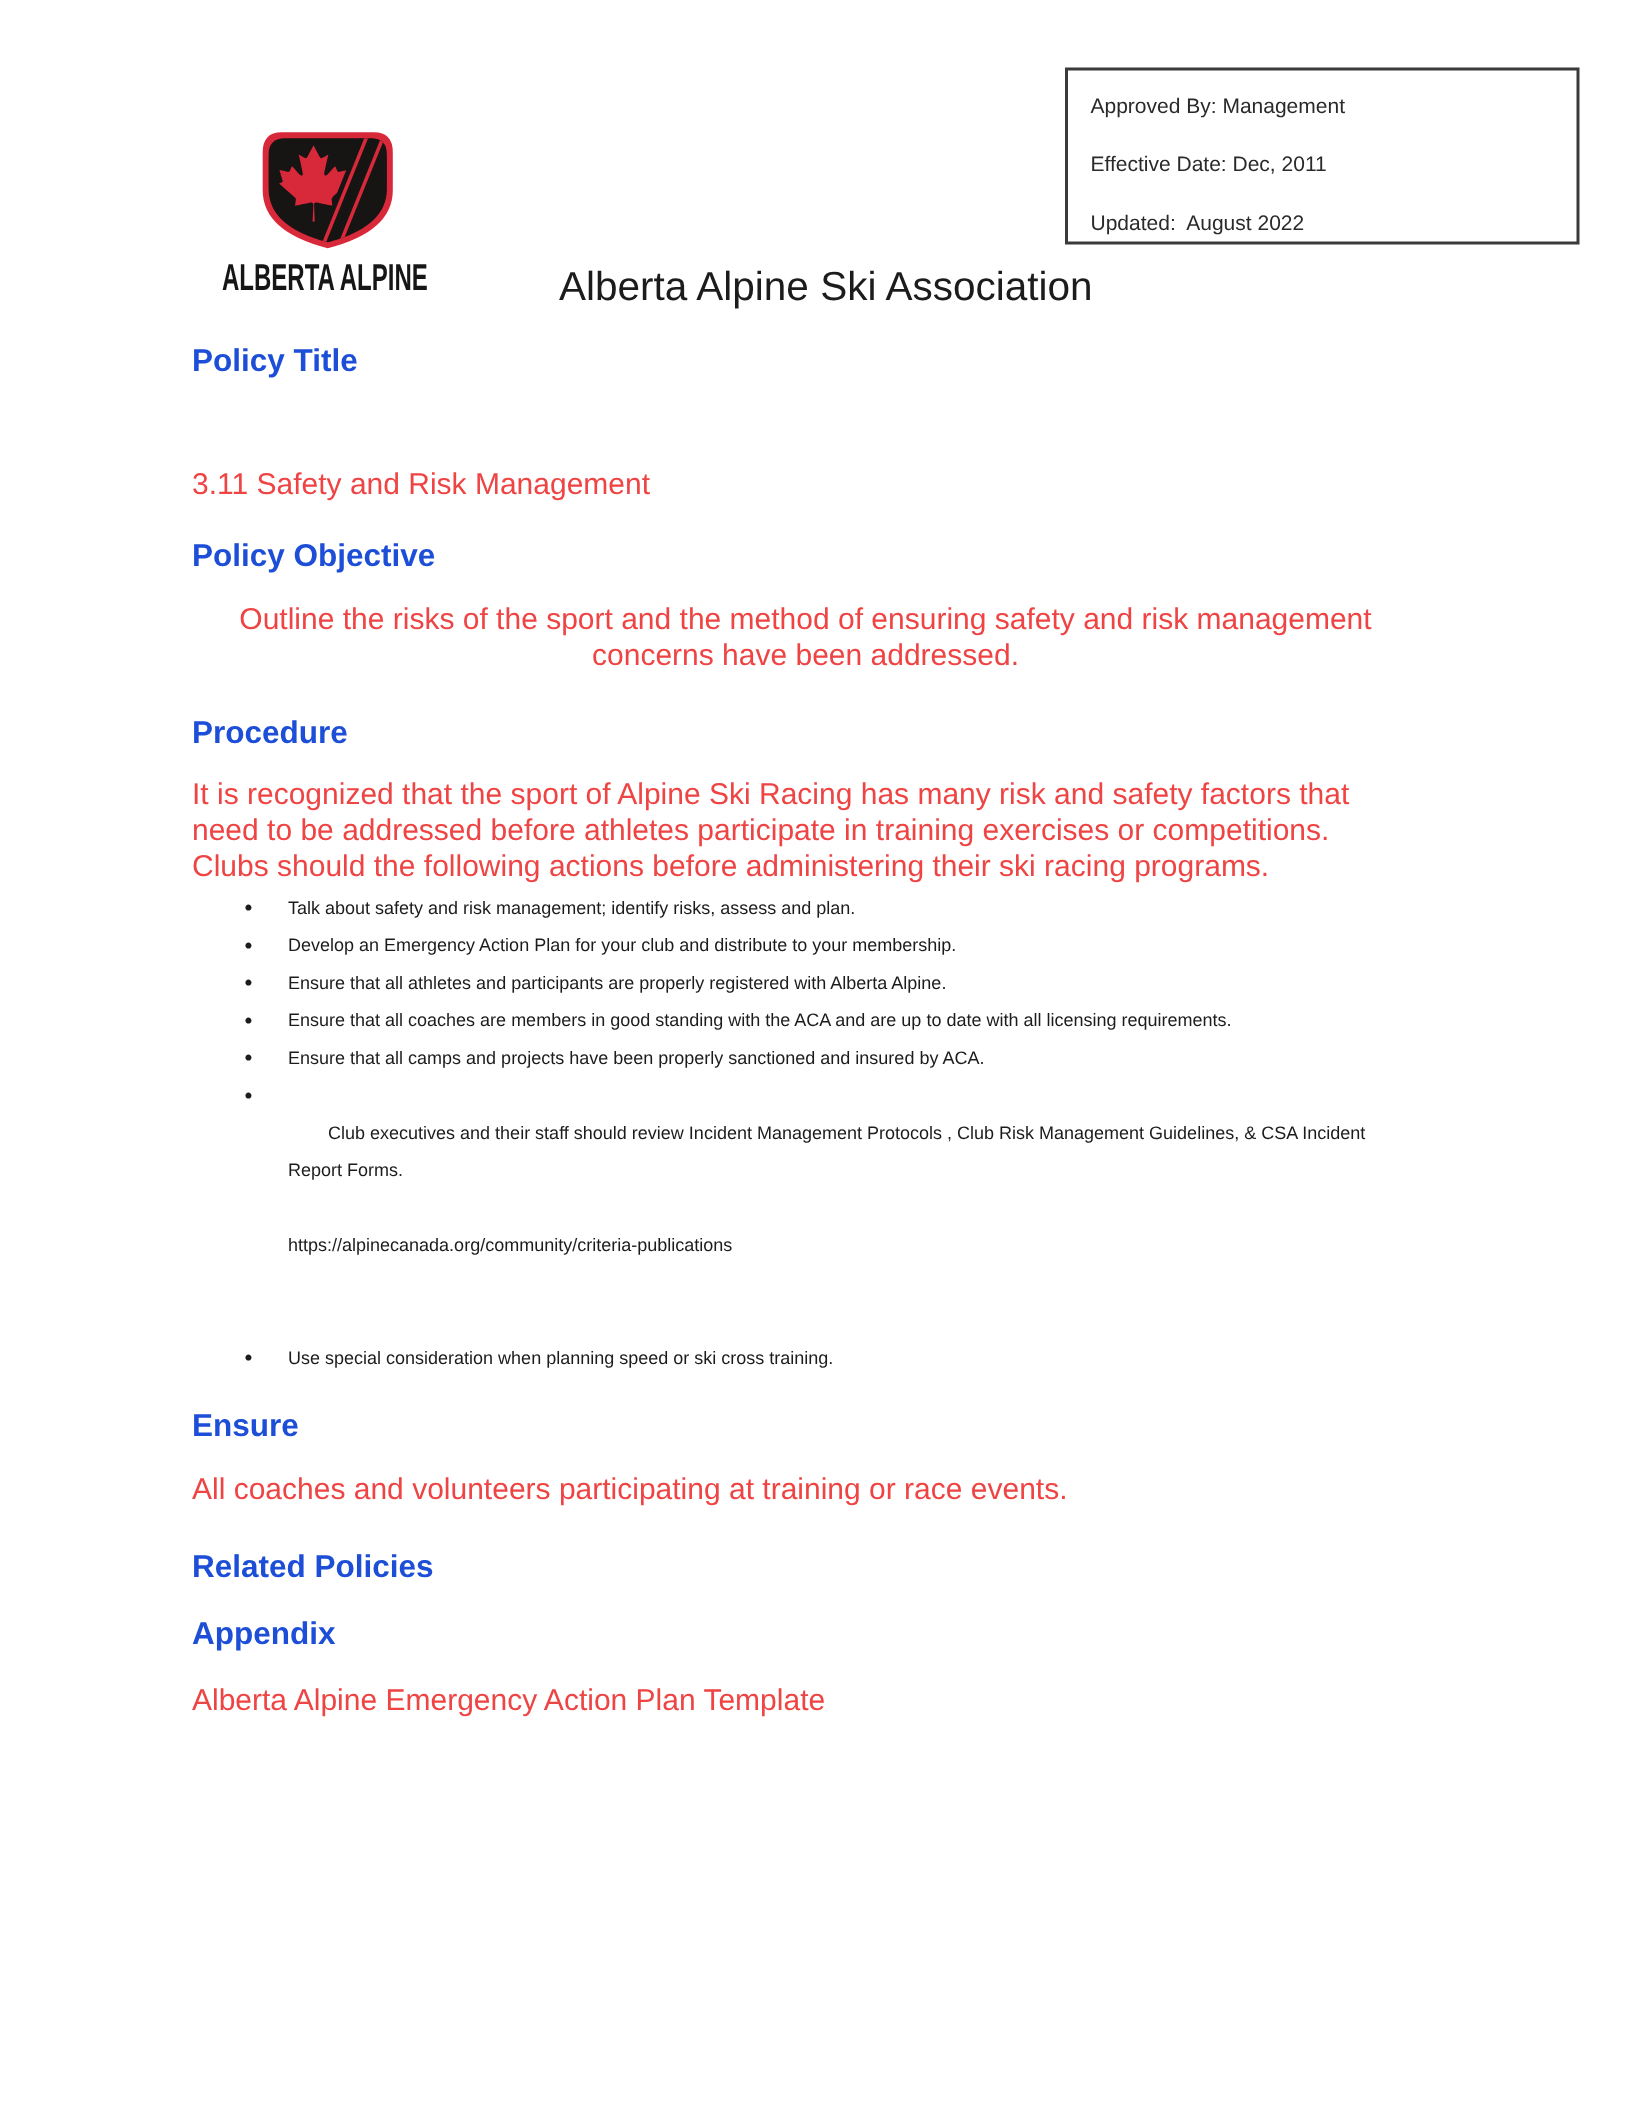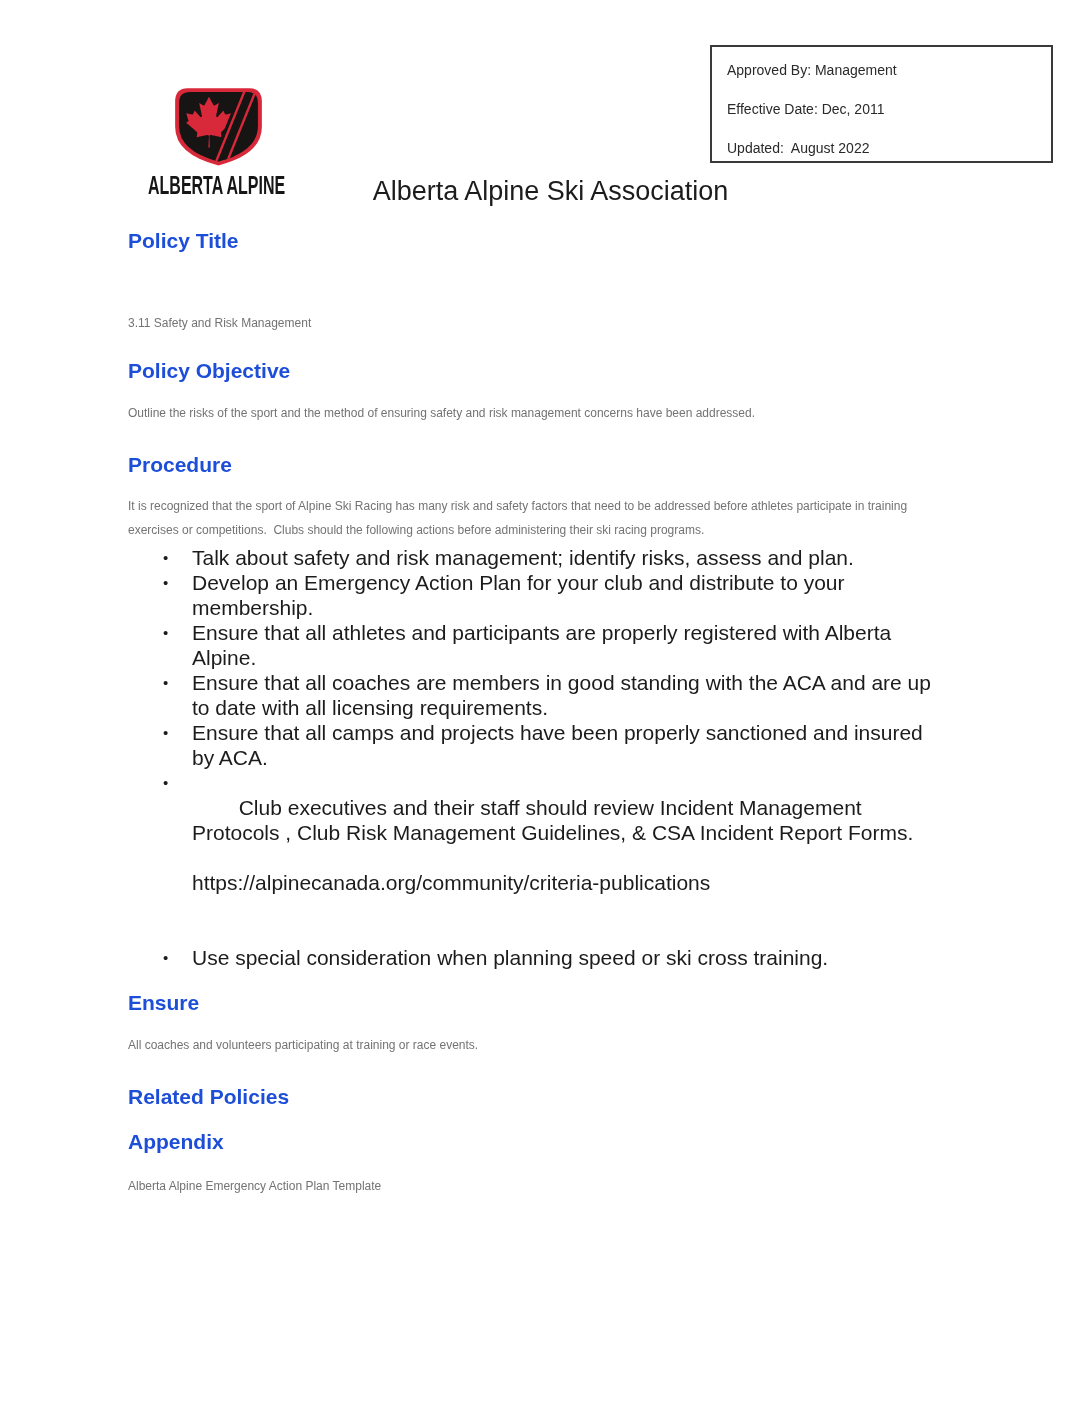--- a/index.html
+++ b/index.html
@@ -66,39 +66,39 @@
     left:128px; top:228px;
     width:818px;
   }
   h2.sec {
     font-size:21px;
     font-weight:bold;
     line-height:26px;
     color:#1d4ed8;
   }
   p.body {
-    font-size:12px;
+    font-size:20px;
     line-height:24px;
     white-space:pre-wrap;
-    color:#737373;
+    color:#ef4444;
   }
   .policy-title-body { margin-top:57px; }
   .h-objective       { margin-top:23px; }
-  .objective-body    { margin-top:17px; }
+  .objective-body    { margin-top:17px;text-align:center; }
   .h-procedure       { margin-top:27px; }
   .procedure-intro   { margin-top:16px; }
 
   ul.bullets {
     list-style:none;
     margin-top:3px;
   }
   ul.bullets li {
     position:relative;
     padding-left:64px;
-    font-size:21px;
+    font-size:12px;
     line-height:25px;
     white-space:pre-wrap;
   }
   ul.bullets li::before {
     content:"\2022";
     position:absolute;
     left:35px; top:0;
     font-size:15px;
   }
   .bullet-url { white-space:pre-wrap; }

